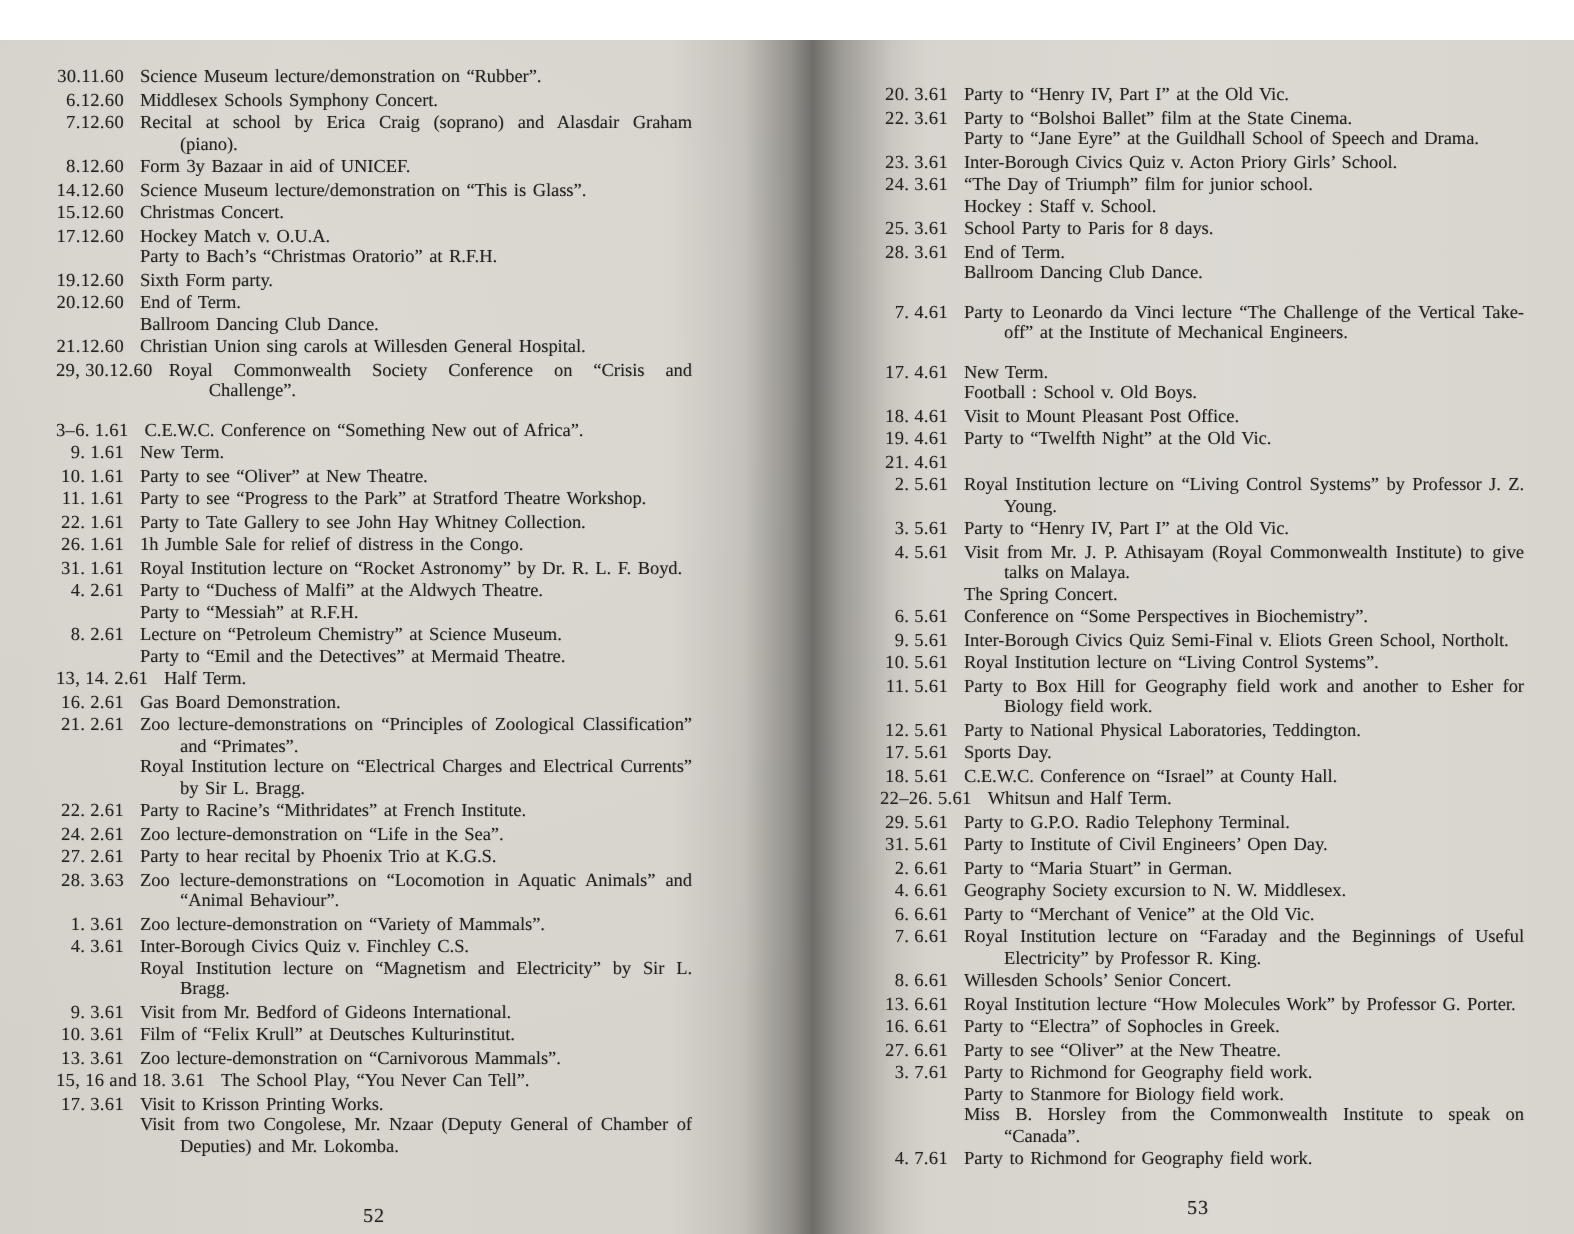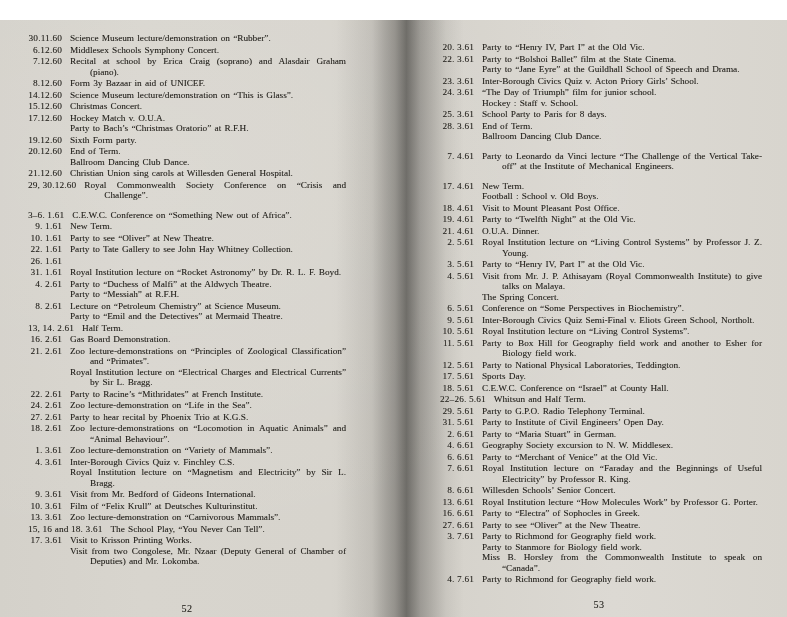--- a/index.html
+++ b/index.html
@@ -145,27 +145,36 @@
             <p class="line">New Term.</p>
           </div>
         </div>
         <div class="entry">
           <div class="date">10. 1.61</div>
           <div class="text">
             <p class="line">Party to see “Oliver” at New Theatre.</p>
           </div>
         </div>
         <div class="entry">
+          <div class="date">11. 1.61</div>
+          <div class="text">
+            <p class="line">Party to see “Progress to the Park” at Stratford Theatre Workshop.</p>
+          </div>
+        </div>
+        <div class="entry">
           <div class="date">22. 1.61</div>
           <div class="text">
             <p class="line">Party to Tate Gallery to see John Hay Whitney Collection.</p>
           </div>
         </div>
         <div class="entry">
           <div class="date">26. 1.61</div>
+          <div class="text">
+            <p class="line">1h Jumble Sale for relief of distress in the Congo.</p>
+          </div>
         </div>
         <div class="entry">
           <div class="date">31. 1.61</div>
           <div class="text">
             <p class="line">Royal Institution lecture on “Rocket Astronomy” by Dr. R. L. F. Boyd.</p>
           </div>
         </div>
         <div class="entry">
           <div class="date">4. 2.61</div>
           <div class="text">
@@ -211,21 +220,21 @@
             <p class="line">Zoo lecture-demonstration on “Life in the Sea”.</p>
           </div>
         </div>
         <div class="entry">
           <div class="date">27. 2.61</div>
           <div class="text">
             <p class="line">Party to hear recital by Phoenix Trio at K.G.S.</p>
           </div>
         </div>
         <div class="entry">
-          <div class="date">18. 2.61</div>
+          <div class="date">28. 3.63</div>
           <div class="text">
             <p class="line">Zoo lecture-demonstrations on “Locomotion in Aquatic Animals” and “Animal Behaviour”.</p>
           </div>
         </div>
         <div class="entry">
           <div class="date">1. 3.61</div>
           <div class="text">
             <p class="line">Zoo lecture-demonstration on “Variety of Mammals”.</p>
           </div>
         </div>
@@ -331,23 +340,20 @@
           </div>
         </div>
         <div class="entry">
           <div class="date">19. 4.61</div>
           <div class="text">
             <p class="line">Party to “Twelfth Night” at the Old Vic.</p>
           </div>
         </div>
         <div class="entry">
           <div class="date">21. 4.61</div>
-          <div class="text">
-            <p class="line">O.U.A. Dinner.</p>
-          </div>
         </div>
         <div class="entry">
           <div class="date">2. 5.61</div>
           <div class="text">
             <p class="line">Royal Institution lecture on “Living Control Systems” by Professor J. Z. Young.</p>
           </div>
         </div>
         <div class="entry">
           <div class="date">3. 5.61</div>
           <div class="text">

